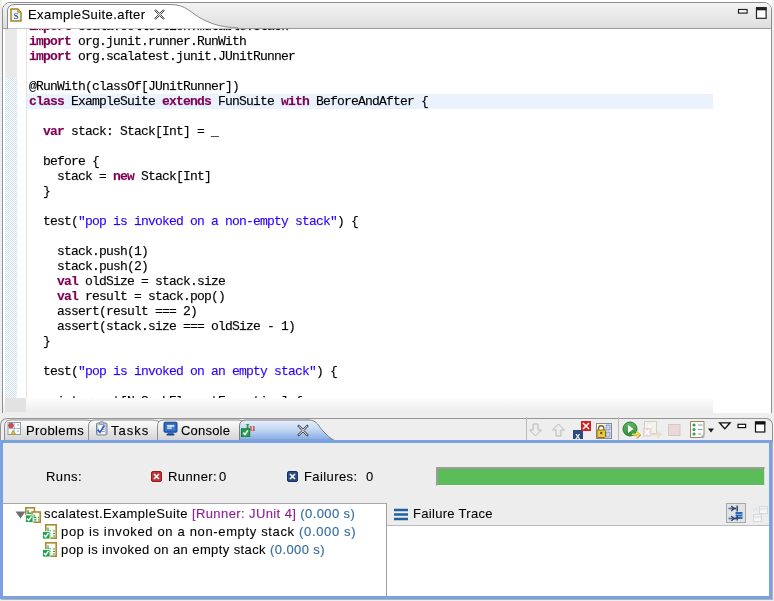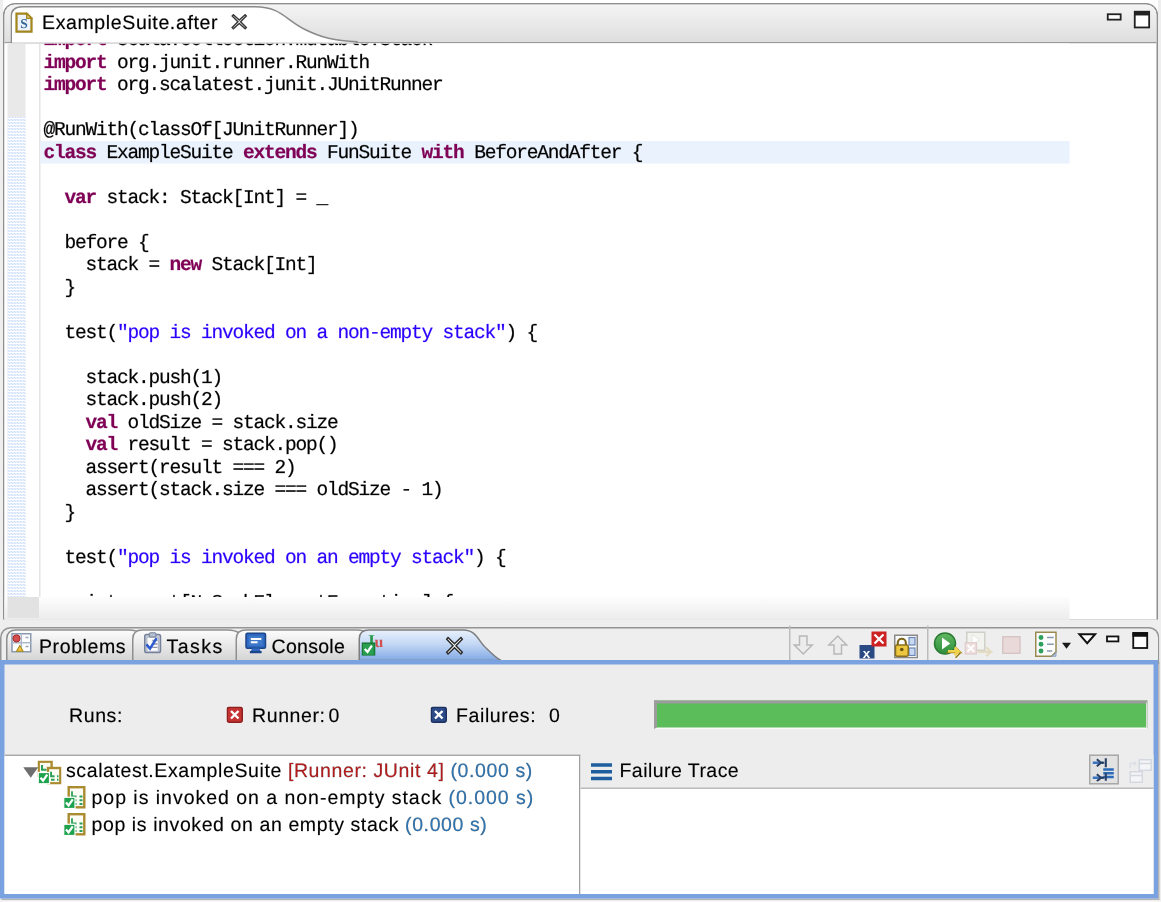--- a/index.html
+++ b/index.html
@@ -56,21 +56,21 @@
   #runsRow{left:0;top:19px;width:768px;height:41px;}
   .rlabel{font-size:13px;color:#000;top:7px;letter-spacing:0.4px;-webkit-text-stroke:0.2px rgba(0,0,0,0.5);}
   #greenBar{left:433px;top:5px;width:329px;height:19px;background:#5abd5a;box-sizing:border-box;
     border-top:2px solid #9c9c9c;border-left:2px solid #9c9c9c;border-bottom:1.5px solid #fafafa;border-right:1.5px solid #dcdcdc;}
   #treePanel{left:0;top:60px;width:384px;height:93px;background:#fff;border-top:1px solid #a8a8a8;border-right:1px solid #a0a0a0;box-sizing:border-box;}
   #tracePanel{left:384px;top:60px;width:382px;height:93px;}
   #traceHdr{left:0;top:0;width:382px;height:22px;background:#ededed;border-bottom:1px solid #bbb;}
   #traceBody{left:0;top:23px;width:382px;height:70px;background:#fff;}
   .trow{position:absolute;left:0;height:18px;font-size:12px;color:#000;white-space:nowrap;}
   .time{color:#2e78b8;}
-  .runner{color:#b91c1c;}
+  .runner{color:#a21caf;}
   .ttext{font-size:13px;letter-spacing:0.4px;-webkit-text-stroke:0.2px rgba(0,0,0,0.45);}
 </style>
 </head>
 <body>
 
 <div class="abs" style="left:2px;top:0;width:770px;height:8px;background:#fff;"></div>
 <div class="abs" id="editorPart">
   <div class="abs" id="topTabBar"></div>
   <div class="abs" id="topTab">
     <svg width="232" height="26" viewBox="0 0 232 26">

